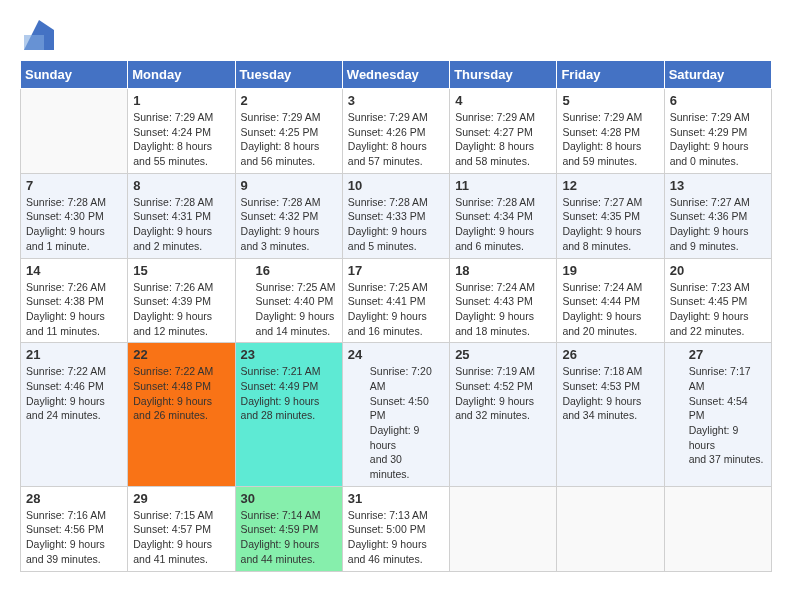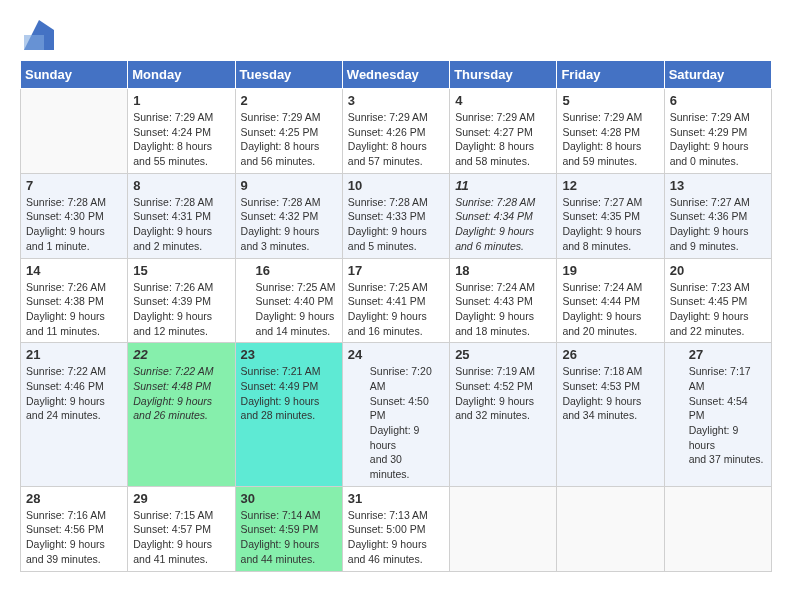--- a/index.html
+++ b/index.html
@@ -196,21 +196,21 @@
 Daylight: 9 hours
 and 3 minutes.</div>
         </td>
         <td style="background: rgb(240, 244, 251);">
           <span class="day-number">10</span>
           <div class="day-info" style="white-space: pre-line;">Sunrise: 7:28 AM
 Sunset: 4:33 PM
 Daylight: 9 hours
 and 5 minutes.</div>
         </td>
-        <td style="background: rgb(240, 244, 251); font-style: italic;">
+        <td style="background: rgb(240, 244, 251);">
           <span class="day-number">11</span>
           <div class="day-info" style="white-space: pre-line;">Sunrise: 7:28 AM
 Sunset: 4:34 PM
 Daylight: 9 hours
 and 6 minutes.</div>
         </td>
         <td style="background: rgb(240, 244, 251);">
           <span class="day-number">12</span>
           <div class="day-info" style="white-space: pre-line;">Sunrise: 7:27 AM
 Sunset: 4:35 PM
@@ -277,21 +277,21 @@
         </td>
       </tr>
       <tr>
         <td style="background: rgb(240, 244, 251);">
           <span class="day-number">21</span>
           <div class="day-info" style="white-space: pre-line;">Sunrise: 7:22 AM
 Sunset: 4:46 PM
 Daylight: 9 hours
 and 24 minutes.</div>
         </td>
-        <td style="background: #86efac; font-style: italic;">
+        <td style="background: #f97316;">
           <span class="day-number">22</span>
           <div class="day-info" style="white-space: pre-line;">Sunrise: 7:22 AM
 Sunset: 4:48 PM
 Daylight: 9 hours
 and 26 minutes.</div>
         </td>
         <td style="background: #5eead4;">
           <span class="day-number">23</span>
           <div class="day-info" style="white-space: pre-line;">Sunrise: 7:21 AM
 Sunset: 4:49 PM

